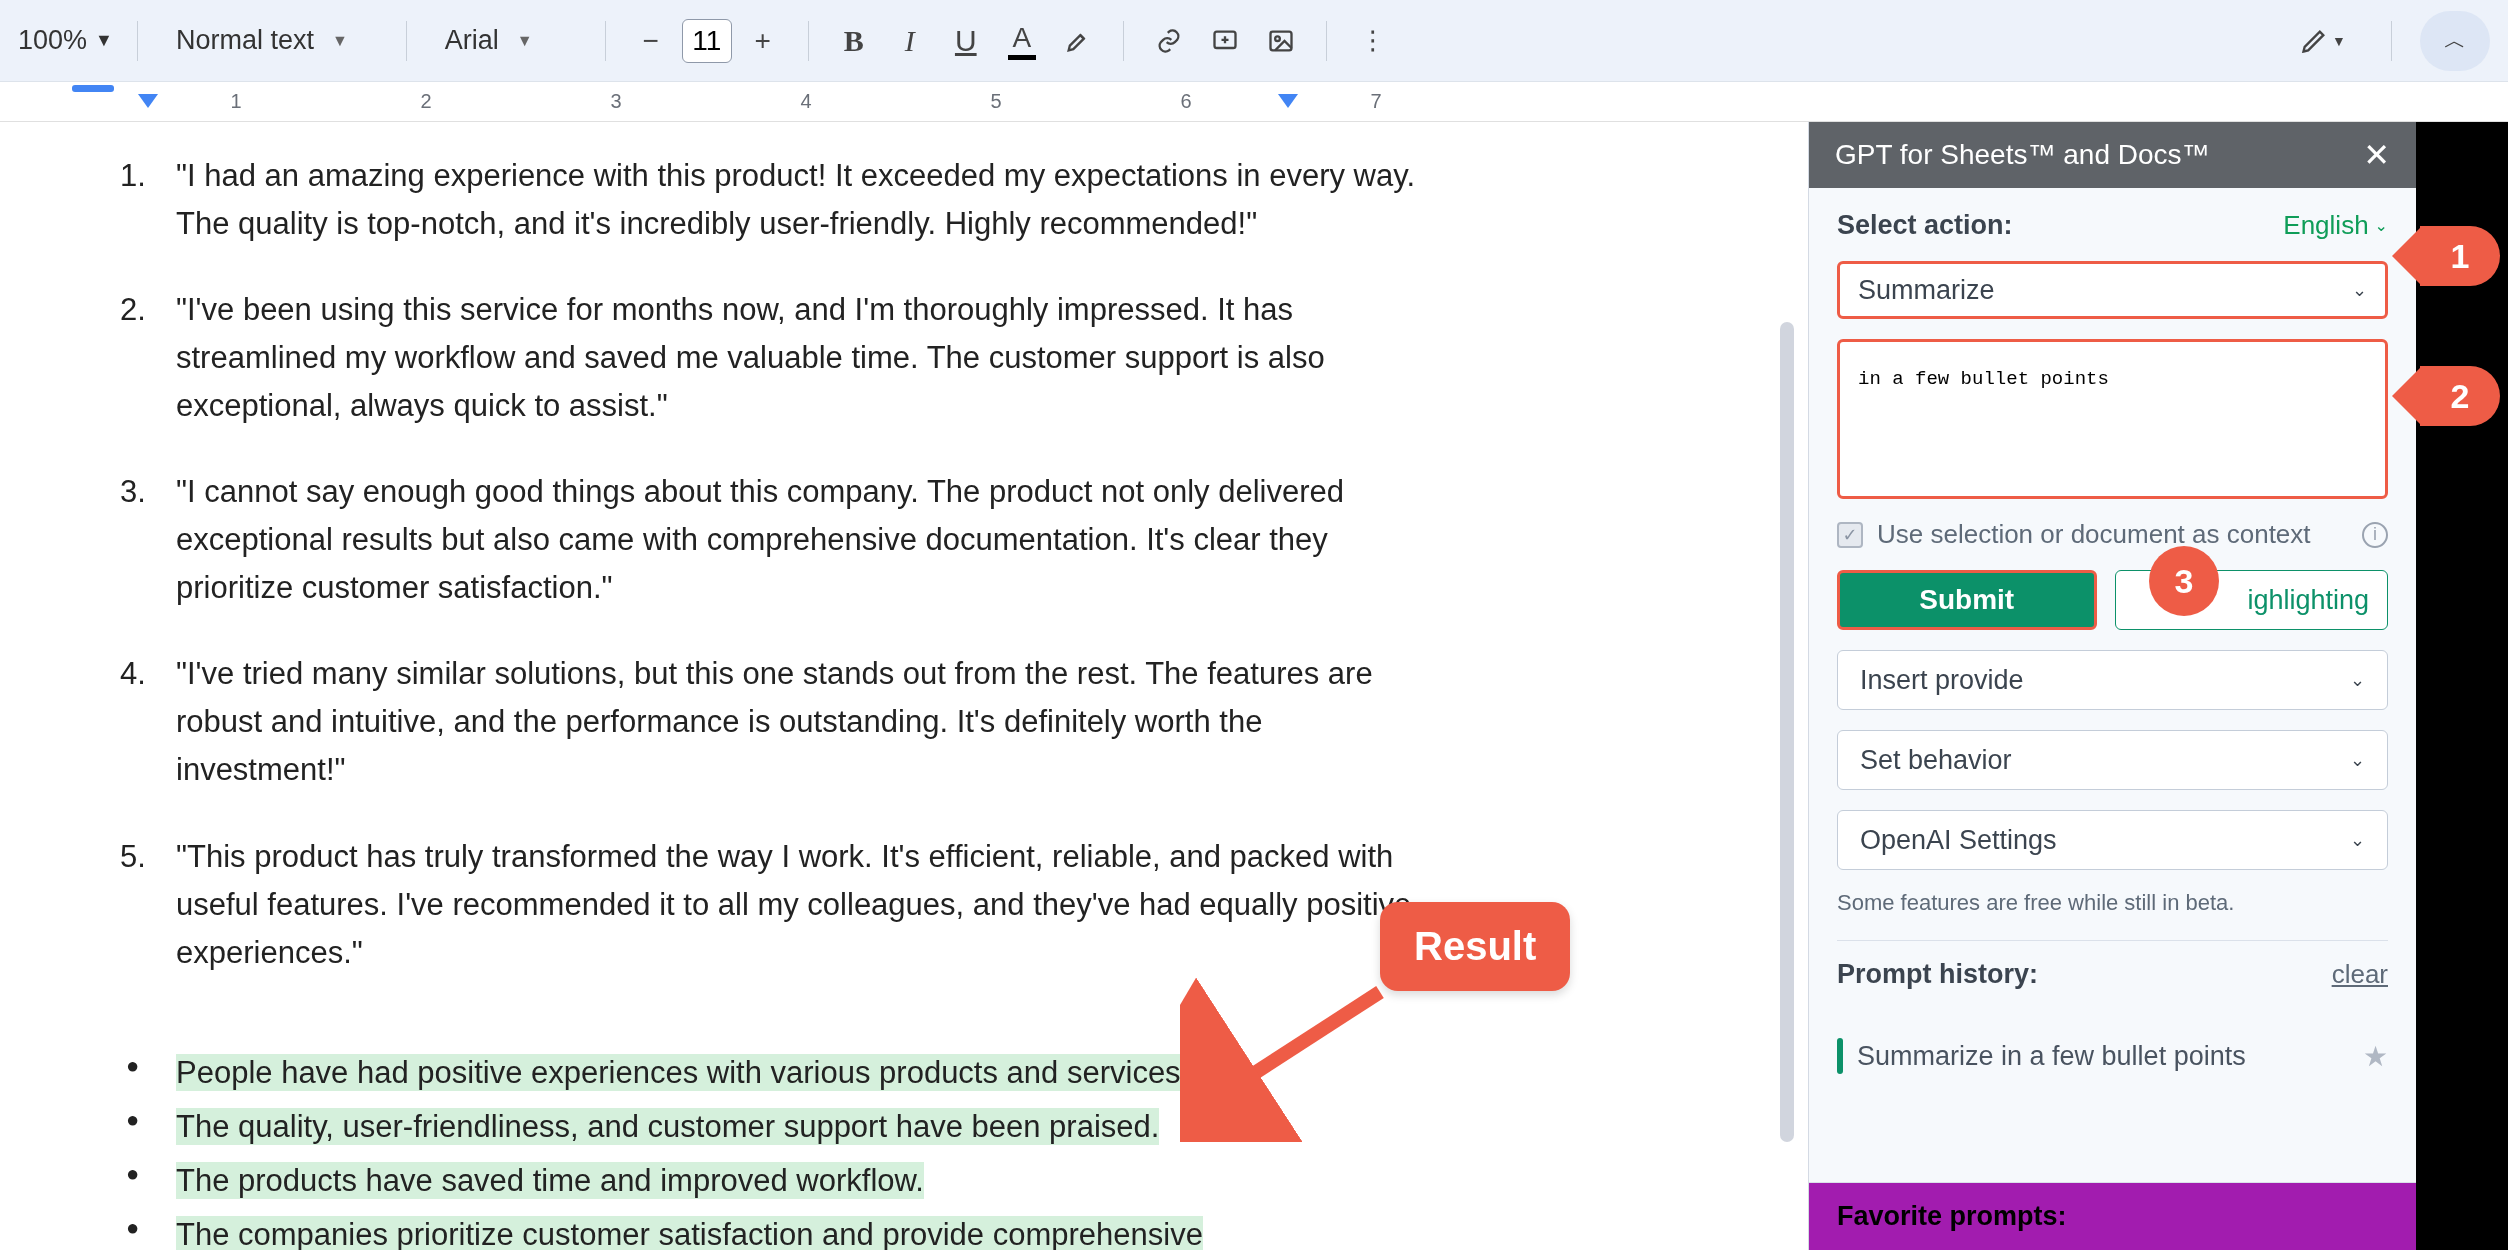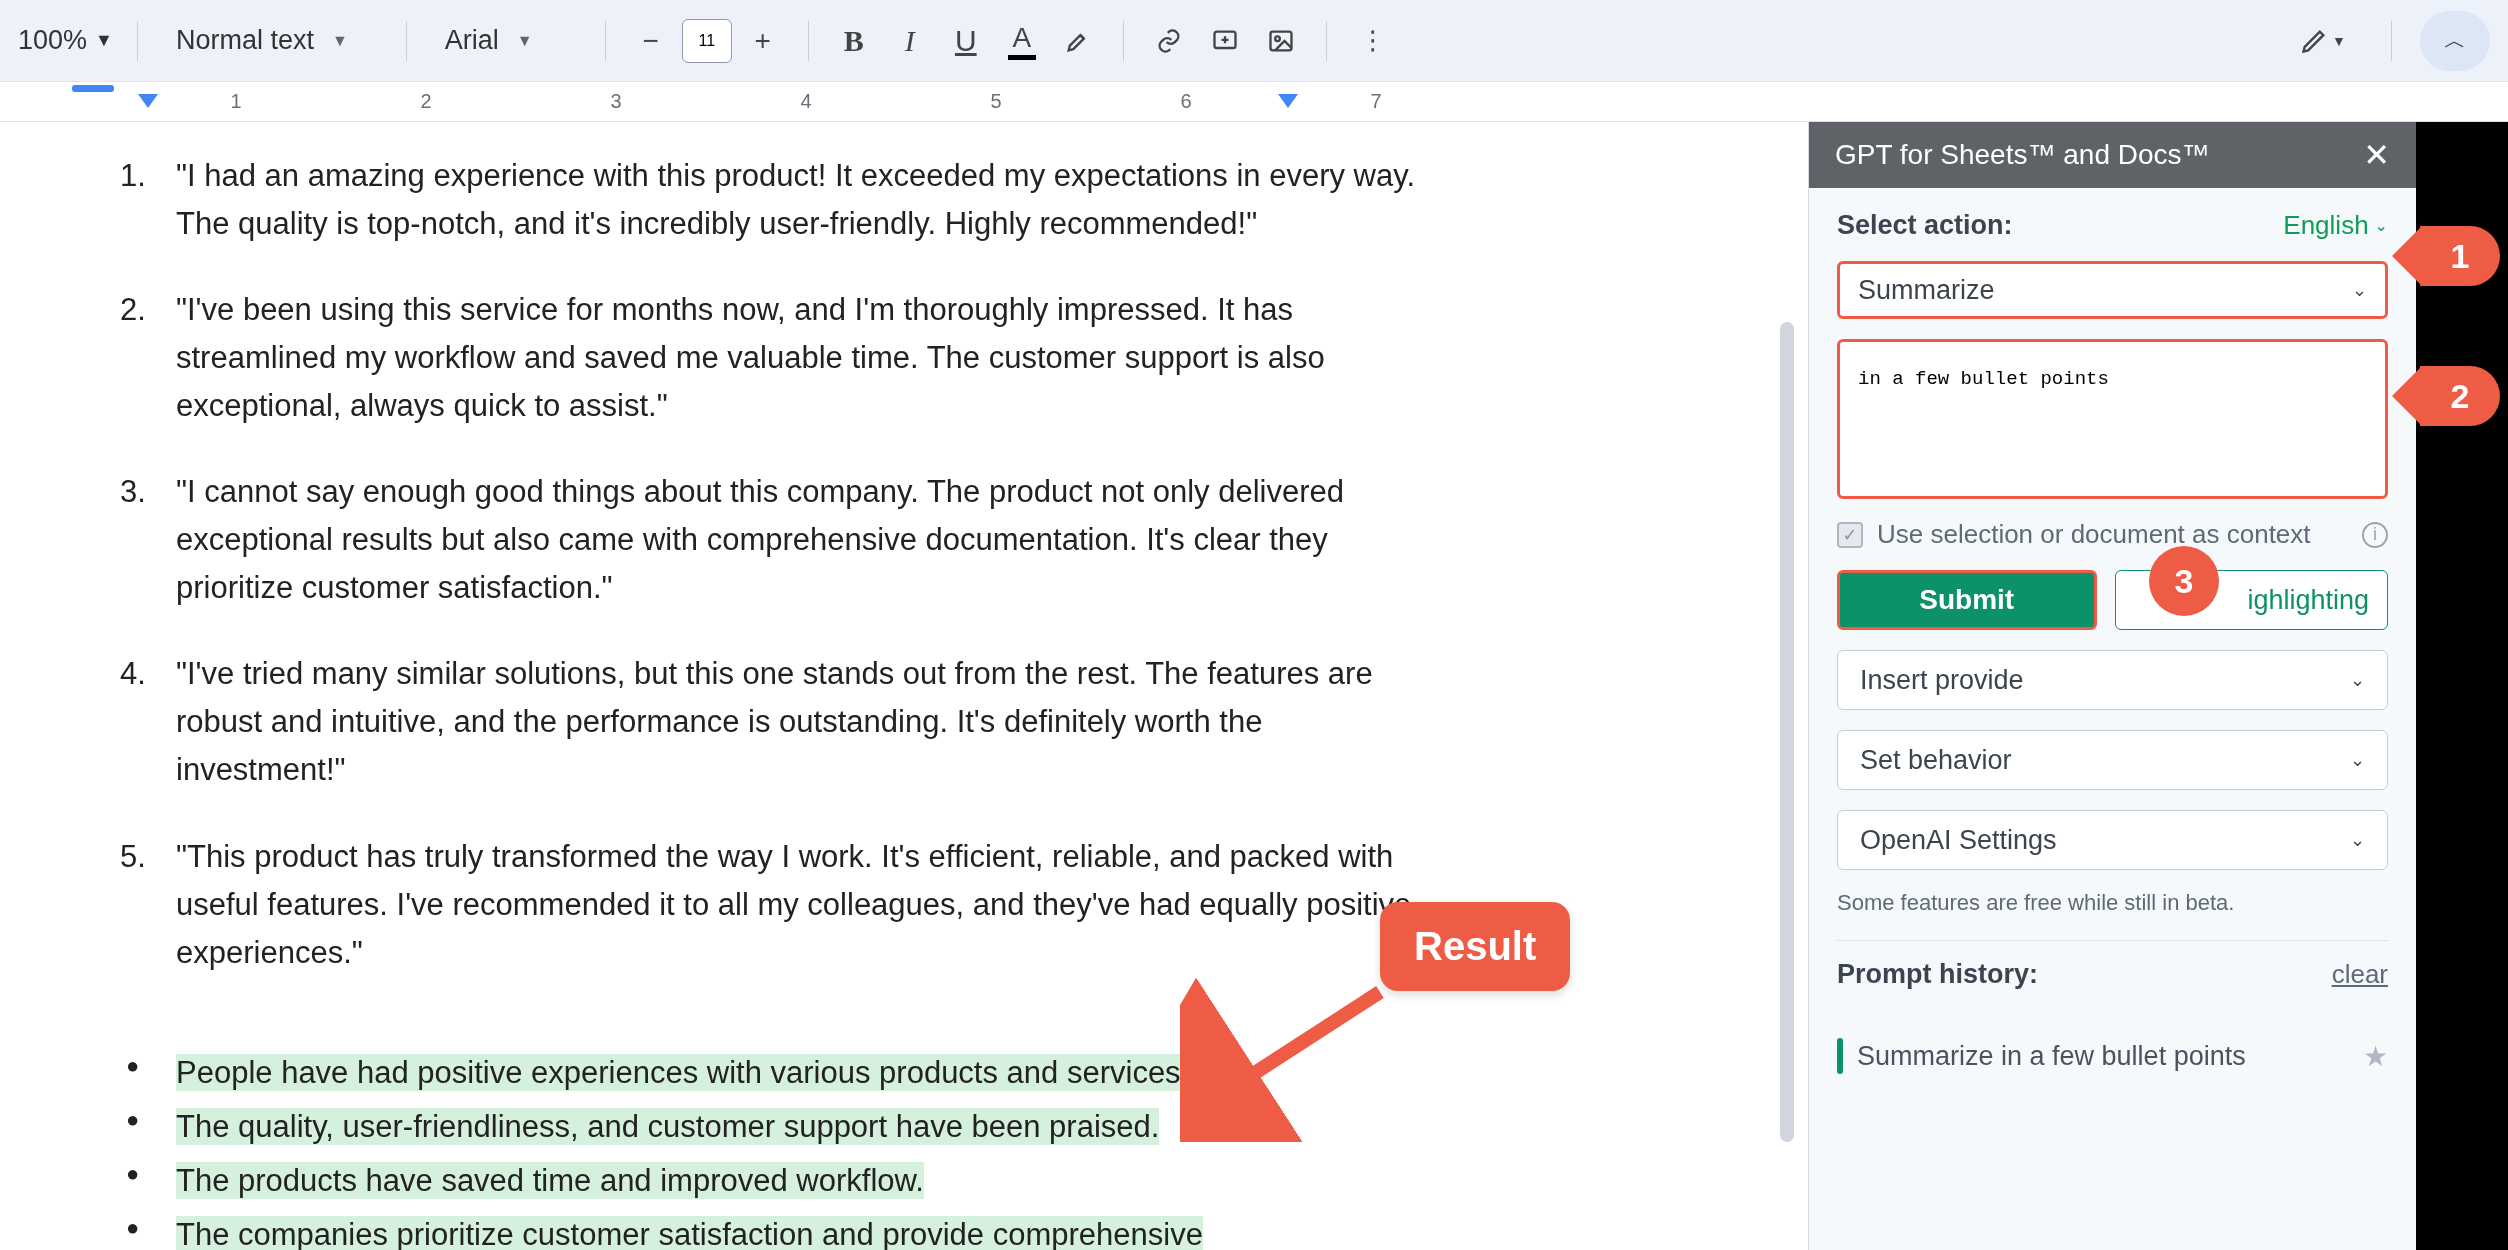--- a/index.html
+++ b/index.html
@@ -23,21 +23,21 @@
   .select-box {
     border: none; background: transparent; font-size: 27px;
     padding: 6px 34px 6px 14px; color:#333; display:flex; align-items:center;
     gap:10px; position:relative; border-radius: 8px;
   }
   .select-box.font { min-width:150px; }
   .select-box .chev { font-size: 16px; color:#666; margin-left:8px; }
   .divider { width:1px; height:40px; background:#c8cfd9; margin: 0 10px; }
   .tb-btn { width:42px; height:42px; display:flex; align-items:center; justify-content:center; border-radius:6px; font-size:28px; color:#444; cursor:pointer; }
   .fontsize-box { display:flex; align-items:center; gap:10px; }
-  .fontsize-input { width:50px; height:44px; border:1.5px solid #8f99a9; border-radius:6px; text-align:center; font-size:16px; background:#fff; }
+  .fontsize-input { width:50px; height:44px; border:1.5px solid #8f99a9; border-radius:6px; text-align:center; font-size:28px; background:#fff; }
   .bold { font-weight:bold; font-family: 'Times New Roman', serif; font-size:30px;}
   .italic { font-style:italic; font-family: 'Times New Roman', serif; font-size:30px;}
   .underline { text-decoration: underline; font-size:30px;}
   .text-color { display:flex; flex-direction:column; align-items:center; gap:1px;}
   .text-color .bar { width:28px; height:5px; background:#000; }
   .tb-right { margin-left:auto; display:flex; align-items:center; gap:18px; }
   .up-chev-pill { width:70px; height:60px; border-radius:30px; background:#dde6f5; display:flex; align-items:center; justify-content:center;}
 
   
   .ruler {
@@ -271,20 +271,23 @@
       <div class="sp-section-title-row">
         <span style="font-weight:600;">Prompt history:</span>
         <span class="sp-clear">clear</span>
       </div>
       <div class="history-item">
         <div class="history-bar"></div>
         <span class="history-text">Summarize in a few bullet points</span>
         <span class="star">★</span>
       </div>
     </div>
+    <div class="sp-bottom">
+      <span>Favorite prompts:</span>
+    </div>
 
     <div class="callout teardrop" style="top:104px; right:-84px;">
       <div class="callout-tail"></div>
         <span>1</span>
     </div>
     <div class="callout teardrop" style="top:244px; right:-84px;">
       <div class="callout-tail"></div>
         <span>2</span>
     </div>
     <div class="callout round" style="top:424px; left:340px;">

